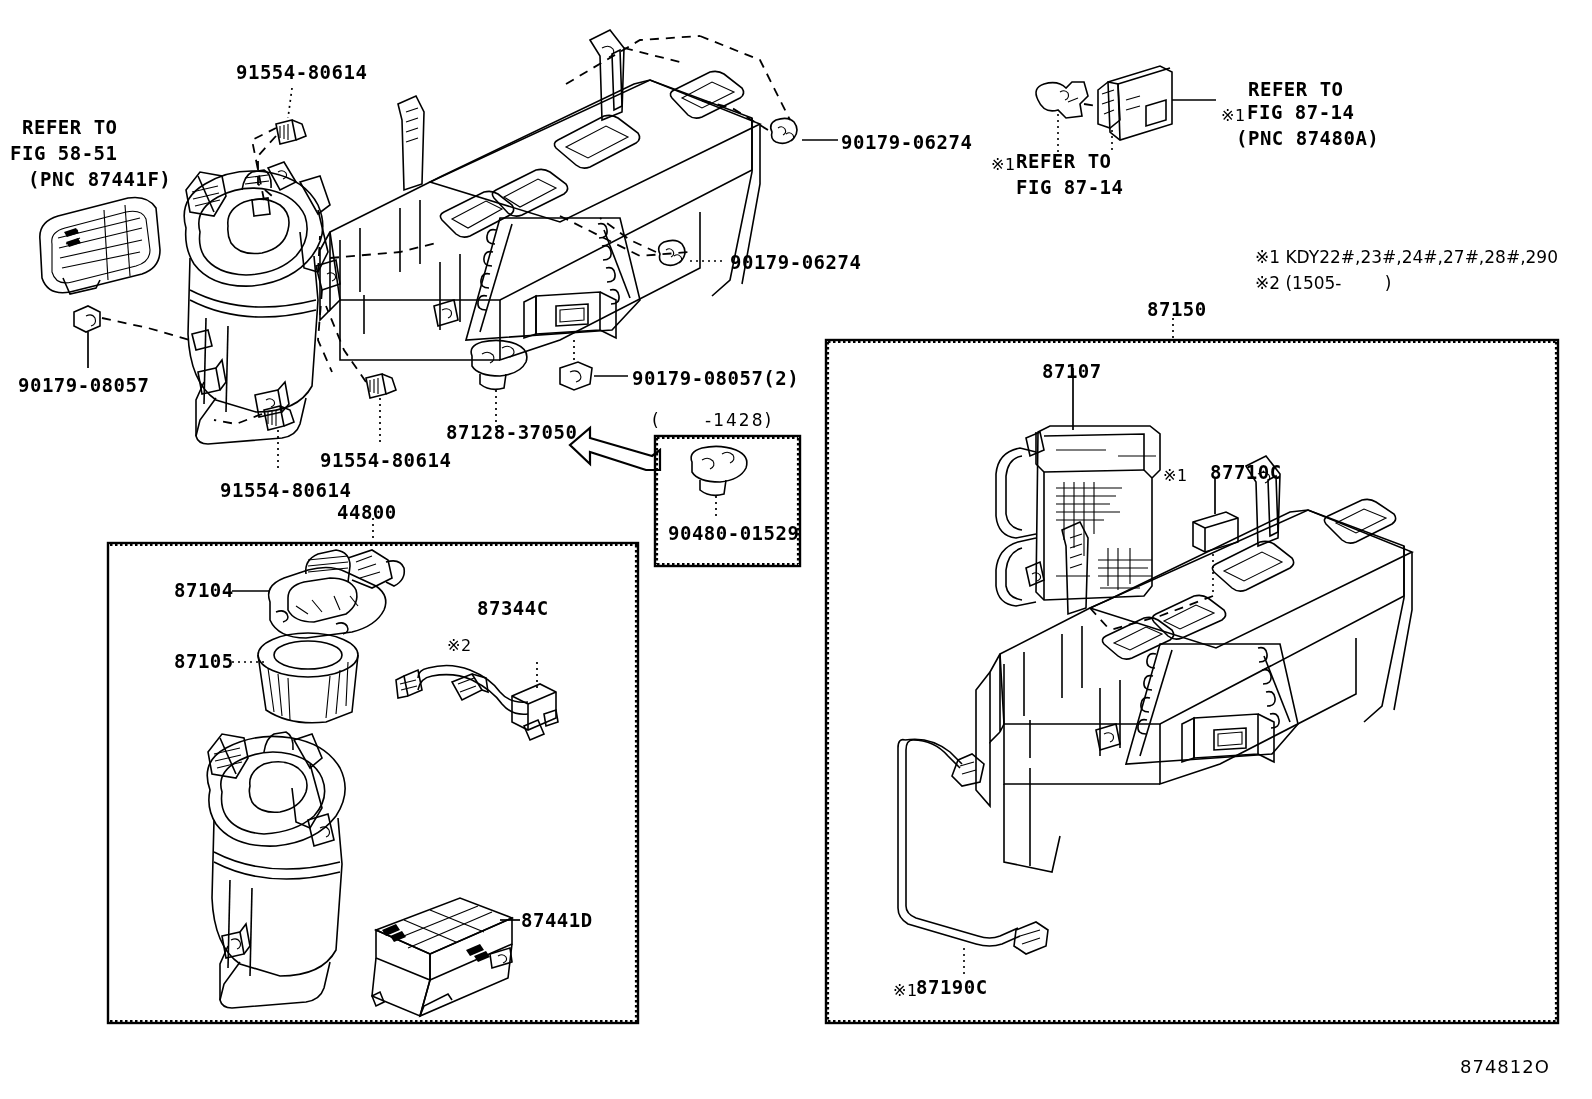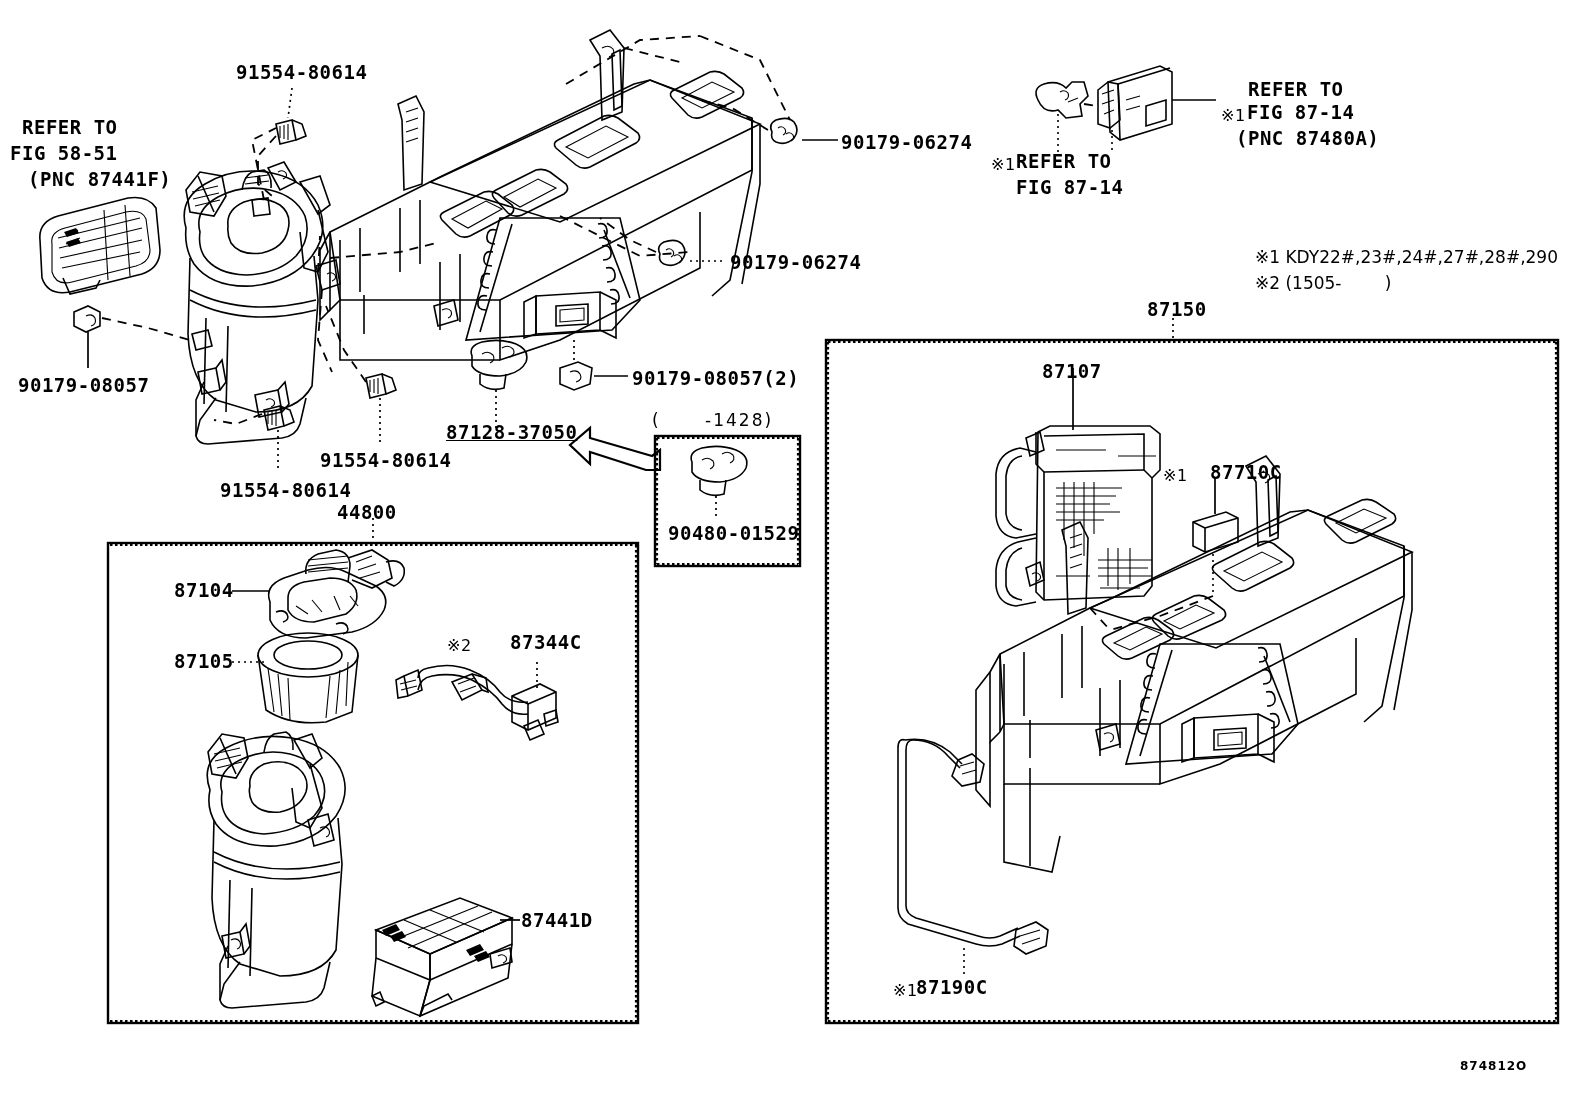--- a/index.html
+++ b/index.html
@@ -34,22 +34,22 @@
     font-size: 17px;
     letter-spacing: 0px;
   }
   .lbl.mark {
     font-family: "DejaVu Sans", "Liberation Sans", sans-serif;
     font-weight: normal;
     font-size: 16px;
   }
   .lbl.id {
     font-family: "DejaVu Sans", "Liberation Sans", sans-serif;
-    font-weight: bold;
-    font-size: 12px;
+    font-weight: normal;
+    font-size: 18px;
     letter-spacing: 1px;
   }
   svg { display: block; }
   .drawing { position: absolute; left:0; top:0; }
   .ln  { stroke:#000; fill:none; stroke-width:1.6; }
   .ln2 { stroke:#000; fill:none; stroke-width:2.2; }
   .lnt { stroke:#000; fill:none; stroke-width:1.1; }
   .dsh { stroke:#000; fill:none; stroke-width:1.8; stroke-dasharray:9 7; }
   .dot { stroke:#000; fill:none; stroke-width:1.6; stroke-dasharray:2 4; }
   .blk { fill:#000; stroke:none; }
@@ -512,38 +512,38 @@
   <div class="lbl" style="left:236px; top:60px;">91554-80614</div>
 
   <div class="lbl" style="left:841px; top:130px;">90179-06274</div>
 
   <div class="lbl" style="left:730px; top:250px;">90179-06274</div>
 
   <div class="lbl" style="left:18px; top:373px;">90179-08057</div>
 
   <div class="lbl" style="left:632px; top:366px;">90179-08057(2)</div>
 
-  <div class="lbl" style="left:446px; top:420px;text-decoration:underline;">87128-37050</div>
+  <div class="lbl" style="left:446px; top:420px;">87128-37050</div>
 
   <div class="lbl" style="left:320px; top:448px;">91554-80614</div>
 
   <div class="lbl" style="left:220px; top:478px;">91554-80614</div>
 
   <div class="lbl note" style="left:652px; top:408px; letter-spacing:2px;">(      -1428)</div>
 
   <div class="lbl" style="left:668px; top:521px;">90480-01529</div>
 
   <div class="lbl" style="left:337px; top:500px;">44800</div>
 
   <div class="lbl" style="left:174px; top:578px;">87104</div>
 
   <div class="lbl" style="left:174px; top:649px;">87105</div>
 
   <div class="lbl mark" style="left:447px; top:633px;">※2</div>
-  <div class="lbl" style="left:477px; top:630px;margin-left:33px;">87344C</div>
+  <div class="lbl" style="left:477px; top:596px;">87344C</div>
 
   <div class="lbl" style="left:521px; top:908px;">87441D</div>
 
   <div class="lbl mark" style="left:991px; top:152px;">※1</div>
   <div class="lbl" style="left:1016px; top:149px;">REFER TO</div>
   <div class="lbl" style="left:1016px; top:175px;">FIG 87-14</div>
 
   <div class="lbl" style="left:1248px; top:77px;">REFER TO</div>
   <div class="lbl mark" style="left:1221px; top:103px;">※1</div>
   <div class="lbl" style="left:1247px; top:100px;">FIG 87-14</div>

